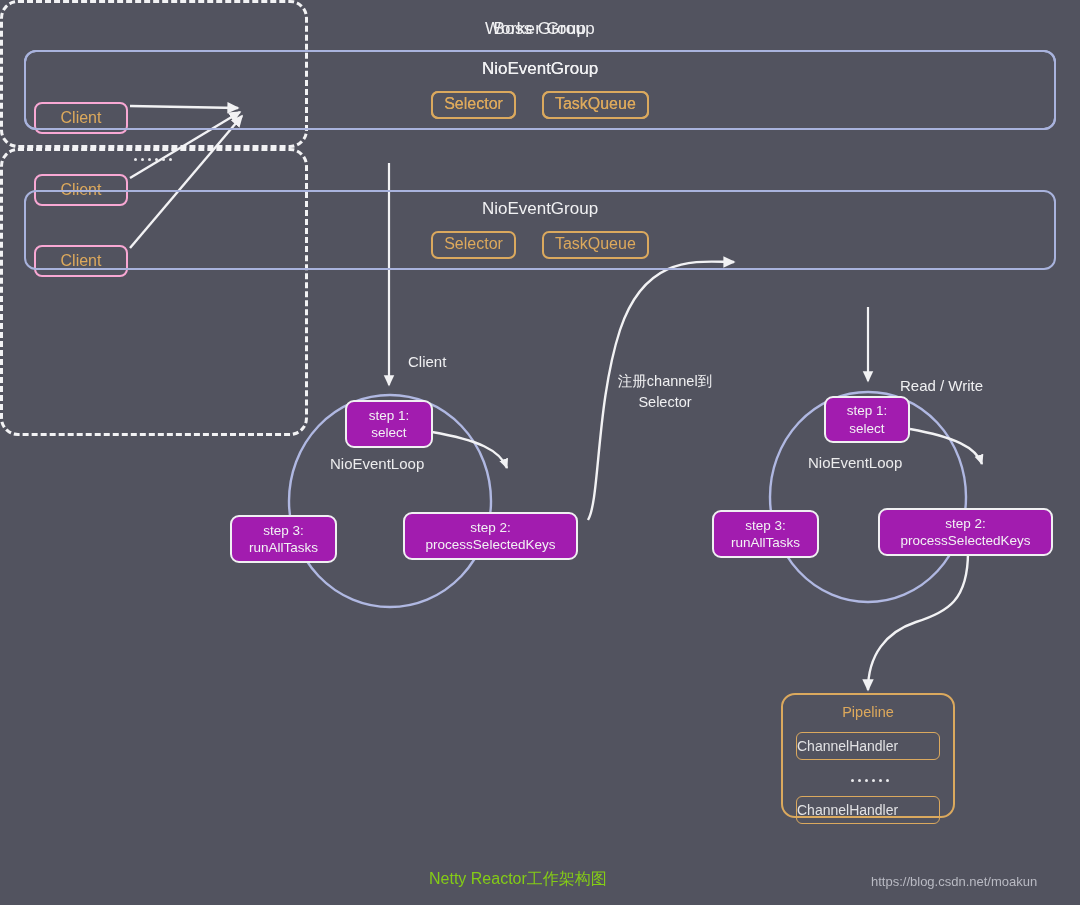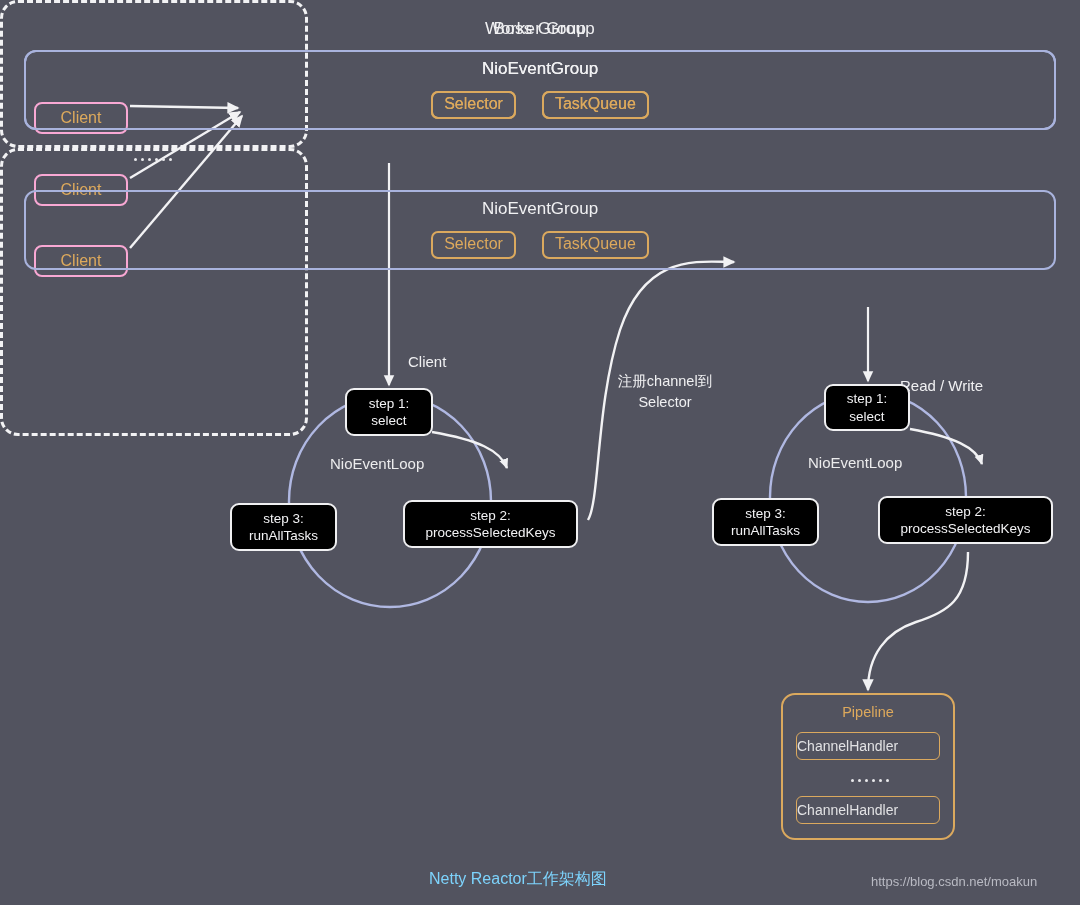--- a/index.html
+++ b/index.html
@@ -100,23 +100,24 @@
     border: 2px solid #f0f0f2;
     border-radius: 9px;
     color: #f2f2f4;
     font-size: 13.5px;
     line-height: 1.28;
     text-align: center;
     display: flex;
     flex-direction: column;
     align-items: center;
     justify-content: center;
-    background: #000000;
+    background: #a21caf;
     white-space: nowrap;
     padding: 3px 23px;
+    margin-top: 12px;
   }
 
   
   .label {
     position: absolute;
     color: #f0f0f2;
     font-size: 15px;
     white-space: nowrap;
   }
   .label-loop {
@@ -172,21 +173,21 @@
     font-size: 14px;
     display: flex;
     align-items: center;
     justify-content: flex-start;
     white-space: nowrap;
   }
 
   
   .caption {
     position: absolute;
-    color: #7dd3fc;
+    color: #84cc16;
     font-size: 16px;
     white-space: nowrap;
   }
   .watermark {
     position: absolute;
     color: #b9bac3;
     font-size: 13px;
     white-space: nowrap;
   }
 </style>
@@ -327,21 +328,21 @@
   <div class="step-box" style="left:878px; top:496px; width:175px; height:48px;">
     <span>step 2:</span>
     <span>processSelectedKeys</span>
   </div>
 
   <div class="step-box" style="left:712px; top:498px; width:107px; height:48px;">
     <span>step 3:</span>
     <span>runAllTasks</span>
   </div>
 
-  <div class="pipeline" style="left:781px; top:693px; width:174px; height:147px;">
+  <div class="pipeline" style="left:781px; top:693px; width:174px; height:125px;">
     <div class="pipeline-title">Pipeline</div>
 
     <div class="handler" style="top:37px;">
       <span>ChannelHandler</span>
     </div>
 
     <div class="dots" style="left:68px; top:84px;">
       <i></i>
         <i></i>
         <i></i>

